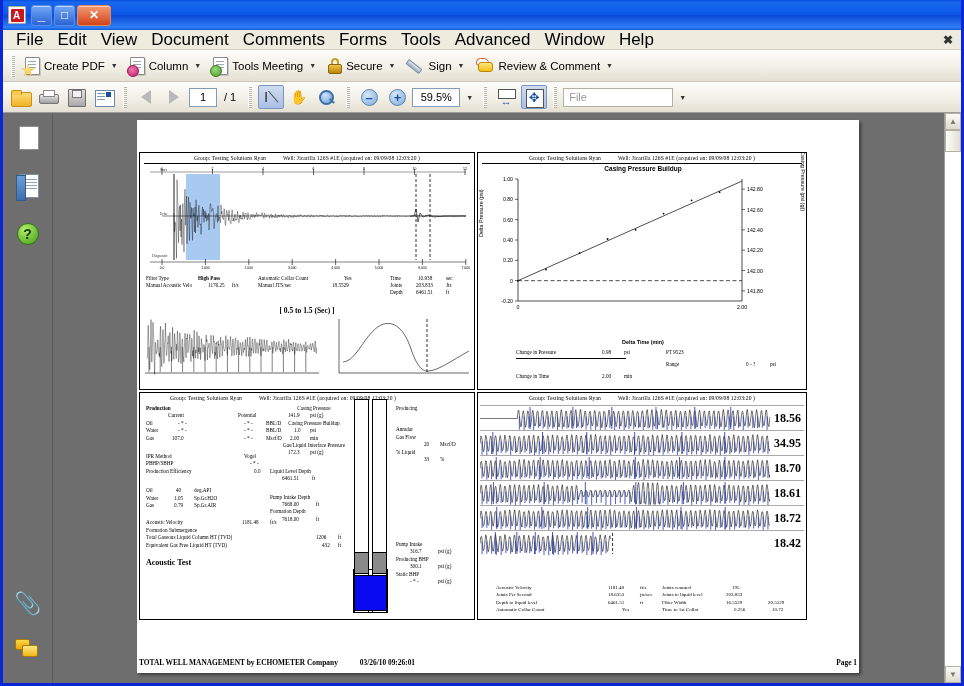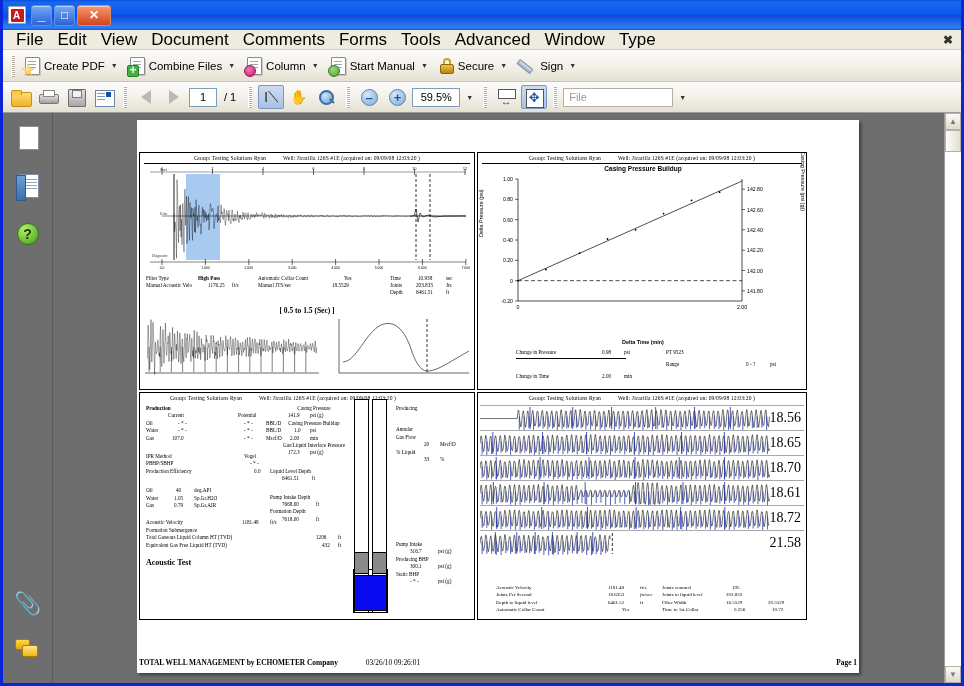--- a/index.html
+++ b/index.html
@@ -467,37 +467,37 @@
   
   .wave-rows { position: absolute; left: 2px; top: 12px; right: 2px; }
   .wave-row {
     position: relative; height: 25px;
     border-top: 1px solid #aaa;
     display: flex; align-items: center;
   }
   .wave-canvas { flex: 1 1 auto; height: 25px; }
   .wave-val {
     flex: 0 0 34px; text-align: right; padding-right: 3px;
-    font-size: 14px; font-weight: normal; font-family: "Liberation Serif", serif;
+    font-size: 12px; font-weight: bold; font-family: "Liberation Serif", serif;
   }
 
   .br-table {
     position: absolute; left: 18px; bottom: 6px; right: 6px;
     font-size: 5px; line-height: 7.2px;
   }
   .br-table .rw { position: relative; height: 7.2px; white-space: nowrap; }
 
   
   .footer {
     position: absolute; left: 2px; right: 2px; bottom: 6px;
     font-size: 7.4px; font-weight: bold;
     display: flex; align-items: baseline;
   }
   .footer .ft-left { white-space: nowrap; }
-  .footer .ft-date { margin-left: 28px; font-weight: normal; }
+  .footer .ft-date { margin-left: 22px; font-weight: bold; }
   .footer .ft-page { margin-left: auto; }
 
   
   .cpb { position: absolute; left: 0; top: 12px; width: 330px; height: 170px; }
   .cpb-title {
     position: absolute; left: 0; right: 0; top: 0;
     text-align: center; font-size: 6.5px; font-weight: bold;
     font-family: "Liberation Sans", sans-serif;
   }
   .ax-label {
@@ -529,74 +529,75 @@
   <div class="menubar">
     <div class="menu-item">File</div>
     <div class="menu-item">Edit</div>
     <div class="menu-item">View</div>
     <div class="menu-item">Document</div>
     <div class="menu-item">Comments</div>
     <div class="menu-item">Forms</div>
     <div class="menu-item">Tools</div>
     <div class="menu-item">Advanced</div>
     <div class="menu-item">Window</div>
-    <div class="menu-item">Type</div>
+    <div class="menu-item">Help</div>
     <div class="menu-close">✖</div>
   </div>
 
   <div class="toolbar1">
     <div class="tb-grip"></div>
 
     <div class="tbbtn">
       <span class="ico ico-doc">
           <i class="badge star"></i>
         </span>
       <span>Create PDF</span>
       <span class="caret">▼</span>
     </div>
 
-    <div class="tbbtn">
-      <span class="ico ico-doc">
-          <i class="badge plus"></i>
-        </span>
-      <span>Combine Files</span>
-      <span class="caret">▼</span>
-    </div>
 
     <div class="tbbtn">
       <span class="ico ico-doc">
           <i class="badge pink"></i>
         </span>
       <span>Column</span>
       <span class="caret">▼</span>
     </div>
 
     <div class="tbbtn">
       <span class="ico ico-doc">
           <i class="badge person"></i>
         </span>
-      <span>Start Manual</span>
+      <span>Tools Meeting</span>
       <span class="caret">▼</span>
     </div>
 
     <div class="tbbtn">
       <span class="ico ico-lock">
           <i class="shackle"></i>
           <i class="body"></i>
         </span>
       <span>Secure</span>
       <span class="caret">▼</span>
     </div>
 
     <div class="tbbtn">
       <span class="ico ico-pen"></span>
       <span>Sign</span>
       <span class="caret">▼</span>
     </div>
 
+    <div class="tbbtn">
+      <span class="ico ico-balloon">
+          <i class="b2"></i>
+          <i class="b1"></i>
+        </span>
+      <span>Review &amp; Comment</span>
+      <span class="caret">▼</span>
+    </div>
   </div>
 
   <div class="toolbar2">
     <div class="tb2btn">
         <span class="i-folder"></span>
       </div>
     <div class="tb2btn">
         <span class="i-print"></span>
       </div>
     <div class="tb2btn">
@@ -1237,21 +1238,21 @@
                       <line x1="273.39999999999986" y1="10.5" x2="273.39999999999986" y2="21.80295781893004" stroke="#1b2ea8" stroke-width="0.75"></line>
                       <line x1="277.9999999999999" y1="10.5" x2="277.9999999999999" y2="22.944637345679013" stroke="#1b2ea8" stroke-width="0.75"></line>
                       <line x1="12.411831275720164" y1="1" x2="12.411831275720164" y2="23" stroke="#1b2ea8" stroke-width="0.8"></line>
                       <line x1="60.3772890946502" y1="1" x2="60.3772890946502" y2="23" stroke="#1b2ea8" stroke-width="0.8"></line>
                       <line x1="103.10046296296296" y1="1" x2="103.10046296296296" y2="23" stroke="#1b2ea8" stroke-width="0.8"></line>
                       <line x1="149.3406121399177" y1="1" x2="149.3406121399177" y2="23" stroke="#1b2ea8" stroke-width="0.8"></line>
                       <line x1="194.96810699588477" y1="1" x2="194.96810699588477" y2="23" stroke="#1b2ea8" stroke-width="0.8"></line>
                       <line x1="236.297762345679" y1="1" x2="236.297762345679" y2="23" stroke="#1b2ea8" stroke-width="0.8"></line>
                     </g>
                   </svg>
-                <span class="wave-val">18.65</span>
+                <span class="wave-val">34.95</span>
               </div>
               <div class="wave-row">
                 <svg class="wave-canvas" viewBox="0 0 280 25" preserveAspectRatio="none">
                     <g class="wv">
                       <path d="M0.0 12.5 L0.5 6.9 L1.0 5.7 L1.5 5.4 L2.0 9.0 L2.5 14.6 L3.0 19.0 L3.5 20.4 L4.0 18.8 L4.5 13.6 L5.0 8.9 L5.5 4.8 L6.0 5.1 L6.5 8.9 L7.0 13.5 L7.5 17.9 L8.0 21.5 L8.5 18.7 L9.0 14.7 L9.5 9.8 L10.0 6.3 L10.5 4.4 L11.0 7.1 L11.5 12.5 L12.0 16.8 L12.5 20.6 L13.0 19.4 L13.5 15.3 L14.0 10.1 L14.5 5.4 L15.0 5.0 L15.5 7.2 L16.0 11.4 L16.5 16.1 L17.0 20.6 L17.5 19.3 L18.0 16.9 L18.5 11.5 L19.0 7.5 L19.5 4.1 L20.0 5.8 L20.5 10.4 L21.0 15.7 L21.5 19.9 L22.0 21.4 L22.5 17.5 L23.0 12.5 L23.5 6.8 L24.0 5.7 L24.5 6.1 L25.0 9.0 L25.5 14.8 L26.0 19.0 L26.5 21.6 L27.0 18.8 L27.5 13.4 L28.0 7.9 L28.5 4.6 L29.0 5.4 L29.5 7.9 L30.0 13.7 L30.5 18.5 L31.0 20.3 L31.5 19.5 L32.0 14.6 L32.5 8.8 L33.0 4.9 L33.5 5.6 L34.0 6.8 L34.5 12.5 L35.0 17.0 L35.5 20.7 L36.0 20.1 L36.5 16.1 L37.0 10.3 L37.5 5.8 L38.0 3.5 L38.5 7.2 L39.0 11.5 L39.5 16.6 L40.0 20.8 L40.5 21.1 L41.0 16.0 L41.5 11.3 L42.0 6.9 L42.5 3.4 L43.0 5.1 L43.5 10.2 L44.0 15.9 L44.5 19.1 L45.0 20.7 L45.5 18.0 L46.0 12.5 L46.5 7.6 L47.0 4.7 L47.5 5.5 L48.0 9.4 L48.5 14.5 L49.0 18.4 L49.5 19.5 L50.0 18.4 L50.5 13.7 L51.0 7.9 L51.5 4.4 L52.0 4.0 L52.5 8.7 L53.0 13.5 L53.5 18.8 L54.0 20.4 L54.5 19.1 L55.0 14.9 L55.5 9.7 L56.0 4.4 L56.5 4.4 L57.0 7.4 L57.5 12.5 L58.0 17.4 L58.5 19.4 L59.0 20.6 L59.5 15.8 L60.0 10.5 L60.5 6.1 L61.0 3.8 L61.5 6.6 L62.0 11.4 L62.5 16.3 L63.0 19.4 L63.5 19.3 L64.0 16.5 L64.5 11.3 L65.0 6.9 L65.5 4.1 L66.0 5.9 L66.5 10.3 L67.0 15.7 L67.5 18.7 L68.0 20.0 L68.5 17.3 L69.0 12.5 L69.5 8.2 L70.0 4.5 L70.5 4.8 L71.0 9.8 L71.5 14.7 L72.0 19.8 L72.5 21.1 L73.0 18.9 L73.5 13.5 L74.0 8.2 L74.5 4.6 L75.0 4.9 L75.5 8.8 L76.0 13.6 L76.5 19.1 L77.0 20.8 L77.5 20.0 L78.0 14.9 L78.5 9.3 L79.0 5.9 L79.5 3.6 L80.0 7.8 L80.5 12.5 L81.0 17.5 L81.5 19.7 L82.0 18.9 L82.5 16.0 L83.0 10.1 L83.5 5.8 L84.0 4.8 L84.5 6.5 L85.0 11.4 L85.5 16.9 L86.0 20.8 L86.5 20.1 L87.0 16.2 L87.5 11.3 L88.0 6.0 L88.5 5.6 L89.0 6.1 L89.5 10.6 L90.0 16.1 L90.5 19.9 L91.0 20.1 L91.5 17.1 L92.0 12.5 L92.5 7.6 L93.0 5.4 L93.5 4.4 L94.0 9.3 L94.5 14.6 L95.0 19.9 L95.5 19.3 L96.0 17.9 L96.5 13.5 L97.0 8.4 L97.5 6.0 L98.0 4.9 L98.5 8.8 L99.0 13.5 L99.5 19.1 L100.0 20.7 L100.5 19.0 L101.0 14.4 L101.5 9.6 L102.0 4.5 L102.5 5.2 L103.0 7.8 L103.5 12.5 L104.0 18.2 L104.5 20.1 L105.0 19.0 L105.5 15.8 L106.0 10.1 L106.5 5.0 L107.0 4.5 L107.5 7.2 L108.0 11.4 L108.5 16.3 L109.0 20.5 L109.5 20.5 L110.0 16.1 L110.5 11.3 L111.0 6.6 L111.5 4.6 L112.0 6.9 L112.5 10.3 L113.0 16.1 L113.5 20.0 L114.0 19.6 L114.5 17.9 L115.0 12.5 L115.5 7.0 L116.0 4.8 L116.5 6.2 L117.0 8.9 L117.5 14.6 L118.0 19.4 L118.5 21.3 L119.0 19.1 L119.5 13.6 L120.0 8.9 L120.5 4.7 L121.0 4.6 L121.5 9.0 L122.0 13.7 L122.5 19.1 L123.0 19.3 L123.5 19.7 L124.0 14.7 L124.5 9.2 L125.0 5.9 L125.5 3.6 L126.0 8.1 L126.5 12.5 L127.0 17.7 L127.5 21.3 L128.0 20.1 L128.5 16.1 L129.0 10.3 L129.5 5.7 L130.0 5.1 L130.5 6.9 L131.0 11.4 L131.5 16.1 L132.0 20.7 L132.5 20.9 L133.0 17.0 L133.5 11.5 L134.0 7.5 L134.5 3.9 L135.0 6.7 L135.5 10.4 L136.0 15.7 L136.5 20.5 L137.0 20.2 L137.5 17.3 L138.0 12.5 L138.5 7.3 L139.0 4.1 L139.5 5.1 L140.0 9.6 L140.5 14.4 L141.0 19.0 L141.5 21.2 L142.0 19.0 L142.5 13.7 L143.0 8.1 L143.5 5.1 L144.0 5.8 L144.5 8.6 L145.0 13.5 L145.5 18.9 L146.0 19.5 L146.5 19.3 L147.0 14.5 L147.5 9.3 L148.0 6.2 L148.5 3.8 L149.0 6.9 L149.5 12.5 L150.0 16.9 L150.5 20.7 L151.0 20.5 L151.5 15.5 L152.0 10.5 L152.5 6.9 L153.0 5.6 L153.5 7.3 L154.0 11.3 L154.5 16.8 L155.0 20.4 L155.5 20.9 L156.0 16.6 L156.5 11.5 L157.0 6.8 L157.5 3.4 L158.0 6.2 L158.5 10.0 L159.0 15.8 L159.5 19.4 L160.0 21.2 L160.5 17.9 L161.0 12.5 L161.5 7.3 L162.0 3.8 L162.5 4.6 L163.0 9.3 L163.5 14.5 L164.0 18.3 L164.5 19.4 L165.0 18.5 L165.5 13.7 L166.0 8.1 L166.5 3.8 L167.0 4.2 L167.5 8.0 L168.0 13.4 L168.5 17.6 L169.0 21.0 L169.5 18.3 L170.0 14.4 L170.5 9.8 L171.0 5.2 L171.5 4.6 L172.0 8.2 L172.5 12.5 L173.0 17.6 L173.5 19.5 L174.0 19.9 L174.5 15.8 L175.0 10.1 L175.5 5.1 L176.0 5.3 L176.5 6.7 L177.0 11.4 L177.5 16.9 L178.0 20.1 L178.5 19.7 L179.0 16.7 L179.5 11.5 L180.0 7.1 L180.5 5.5 L181.0 6.1 L181.5 10.3 L182.0 16.0 L182.5 18.8 L183.0 20.5 L183.5 17.0 L184.0 12.5 L184.5 7.0 L185.0 4.7 L185.5 6.2 L186.0 9.2 L186.5 14.5 L187.0 18.5 L187.5 20.6 L188.0 18.8 L188.5 13.6 L189.0 7.9 L189.5 4.8 L190.0 4.3 L190.5 9.0 L191.0 13.4 L191.5 17.5 L192.0 20.4 L192.5 19.2 L193.0 14.9 L193.5 9.2 L194.0 5.1 L194.5 4.3 L195.0 6.9 L195.5 12.5 L196.0 18.1 L196.5 20.6 L197.0 20.5 L197.5 16.0 L198.0 10.4 L198.5 5.0 L199.0 5.6 L199.5 6.8 L200.0 11.5 L200.5 17.1 L201.0 19.5 L201.5 21.1 L202.0 17.0 L202.5 11.5 L203.0 6.2 L203.5 5.4 L204.0 5.1 L204.5 10.0 L205.0 15.6 L205.5 19.9 L206.0 19.2 L206.5 18.2 L207.0 12.5 L207.5 7.8 L208.0 5.3 L208.5 4.9 L209.0 9.6 L209.5 14.7 L210.0 20.0 L210.5 19.9 L211.0 18.5 L211.5 13.7 L212.0 8.0 L212.5 4.9 L213.0 3.9 L213.5 8.7 L214.0 13.7 L214.5 18.4 L215.0 19.3 L215.5 19.9 L216.0 14.4 L216.5 9.3 L217.0 5.8 L217.5 3.6 L218.0 7.9 L218.5 12.5 L219.0 17.7 L219.5 20.3 L220.0 19.2 L220.5 15.6 L221.0 10.2 L221.5 5.3 L222.0 3.6 L222.5 6.8 L223.0 11.5 L223.5 16.5 L224.0 21.0 L224.5 20.9 L225.0 16.4 L225.5 11.3 L226.0 7.0 L226.5 5.5 L227.0 6.7 L227.5 10.1 L228.0 15.3 L228.5 19.8 L229.0 21.4 L229.5 18.1 L230.0 12.5 L230.5 8.2 L231.0 4.1 L231.5 5.4 L232.0 9.3 L232.5 14.4 L233.0 19.6 L233.5 21.1 L234.0 18.3 L234.5 13.7 L235.0 8.7 L235.5 5.8 L236.0 4.0 L236.5 8.5 L237.0 13.6 L237.5 18.6 L238.0 20.6 L238.5 18.6 L239.0 14.6 L239.5 9.6 L240.0 5.3 L240.5 4.6 L241.0 7.1 L241.5 12.5 L242.0 17.6 L242.5 20.4 L243.0 19.7 L243.5 15.9 L244.0 10.6 L244.5 6.7 L245.0 4.2 L245.5 6.2 L246.0 11.3 L246.5 16.8 L247.0 18.9 L247.5 20.1 L248.0 16.1 L248.5 11.5 L249.0 7.2 L249.5 4.6 L250.0 5.3 L250.5 10.4 L251.0 15.4 L251.5 19.0 L252.0 20.4 L252.5 17.8 L253.0 12.5 L253.5 8.2 L254.0 5.2 L254.5 6.3 L255.0 9.5 L255.5 14.6 L256.0 18.9 L256.5 21.1 L257.0 18.7 L257.5 13.5 L258.0 8.0 L258.5 5.4 L259.0 4.2 L259.5 7.8 L260.0 13.7 L260.5 18.9 L261.0 20.3 L261.5 19.0 L262.0 14.7 L262.5 9.0 L263.0 4.7 L263.5 5.0 L264.0 7.4 L264.5 12.5 L265.0 17.9 L265.5 21.2 L266.0 19.0 L266.5 15.3 L267.0 10.5 L267.5 6.8 L268.0 3.8 L268.5 7.0 L269.0 11.5 L269.5 16.5 L270.0 19.5 L270.5 19.4 L271.0 16.2 L271.5 11.4 L272.0 7.0 L272.5 4.5 L273.0 5.7 L273.5 10.0 L274.0 16.1 L274.5 20.4 L275.0 20.7 L275.5 18.1 L276.0 12.5 L276.5 7.1 L277.0 4.2 L277.5 5.0 L278.0 9.1 L278.5 14.8 L279.0 18.1 L279.5 21.3 L280.0 18.6 " fill="none" stroke="#000" stroke-width="0.55"></path>
                       <line x1="2" y1="10.5" x2="2" y2="22.111702674897117" stroke="#1b2ea8" stroke-width="0.75"></line>
                       <line x1="6.6" y1="10.5" x2="6.6" y2="23.58054269547325" stroke="#1b2ea8" stroke-width="0.75"></line>
                       <line x1="11.2" y1="10.5" x2="11.2" y2="23.261574074074076" stroke="#1b2ea8" stroke-width="0.75"></line>
                       <line x1="15.799999999999999" y1="10.5" x2="15.799999999999999" y2="23.53442644032922" stroke="#1b2ea8" stroke-width="0.75"></line>
                       <line x1="20.4" y1="10.5" x2="20.4" y2="23.33428497942387" stroke="#1b2ea8" stroke-width="0.75"></line>
@@ -1504,21 +1505,21 @@
                       <line x1="121.59999999999994" y1="10.5" x2="121.59999999999994" y2="22.150012860082306" stroke="#1b2ea8" stroke-width="0.75"></line>
                       <line x1="14.807150205761317" y1="1" x2="14.807150205761317" y2="23" stroke="#1b2ea8" stroke-width="0.8"></line>
                       <line x1="35.571990740740745" y1="1" x2="35.571990740740745" y2="23" stroke="#1b2ea8" stroke-width="0.8"></line>
                       <line x1="53.35380658436214" y1="1" x2="53.35380658436214" y2="23" stroke="#1b2ea8" stroke-width="0.8"></line>
                       <line x1="70.02296810699589" y1="1" x2="70.02296810699589" y2="23" stroke="#1b2ea8" stroke-width="0.8"></line>
                       <line x1="93.89429012345678" y1="1" x2="93.89429012345678" y2="23" stroke="#1b2ea8" stroke-width="0.8"></line>
                       <line x1="109.06036522633745" y1="1" x2="109.06036522633745" y2="23" stroke="#1b2ea8" stroke-width="0.8"></line>
                       <line x1="128" y1="2" x2="128" y2="23" stroke="#000" stroke-width="0.8" stroke-dasharray="3,2"></line>
                     </g>
                   </svg>
-                <span class="wave-val">21.58</span>
+                <span class="wave-val">18.42</span>
               </div>
             </div>
 
             <div class="br-table">
               <div class="rw">
                 <span style="position:absolute;left:0">Acoustic Velocity</span>
                 <span style="position:absolute;left:112px">1181.48</span>
                 <span style="position:absolute;left:144px">ft/s</span>
                 <span style="position:absolute;left:166px">Joints counted</span>
                 <span style="position:absolute;left:236px">195</span>

